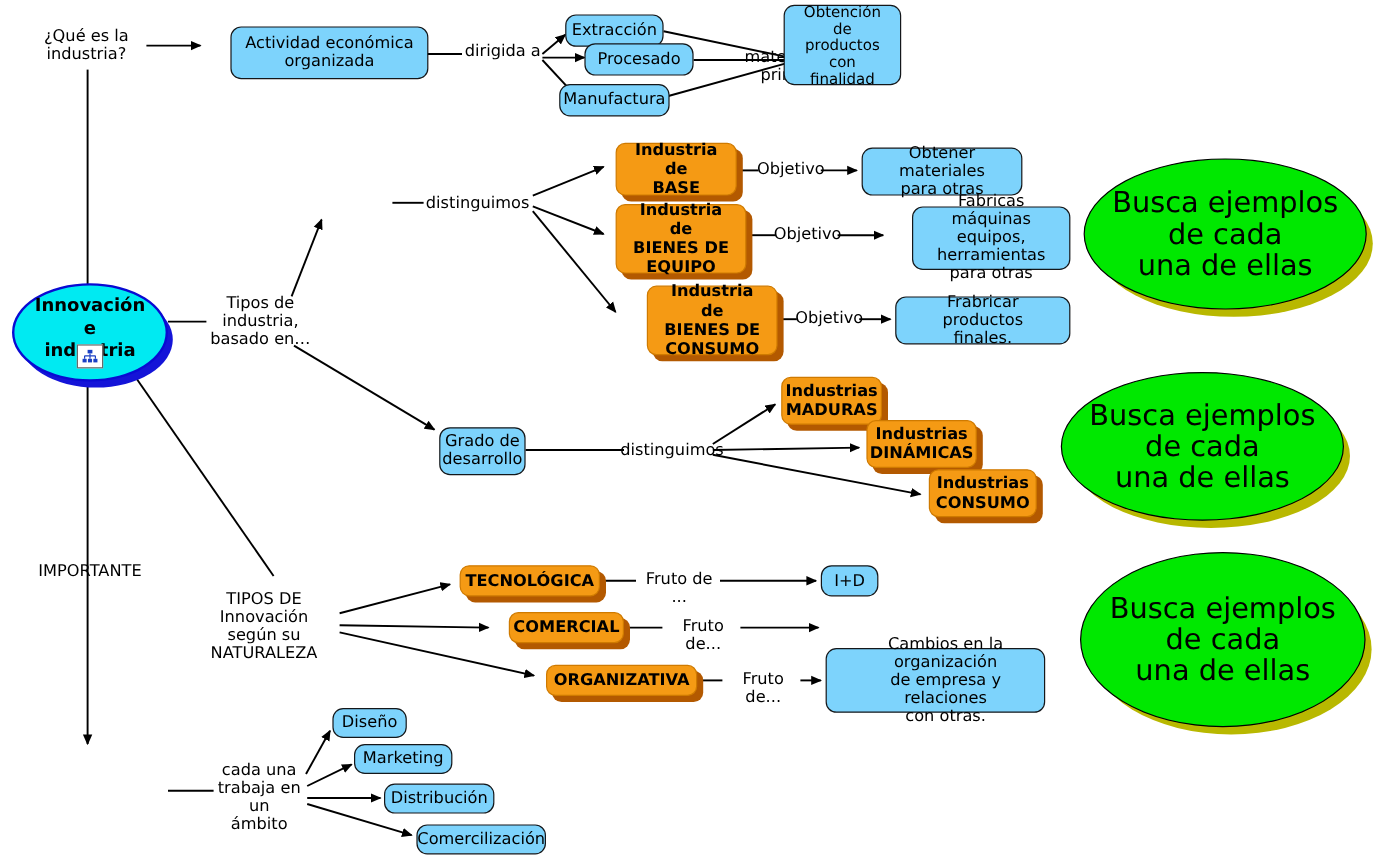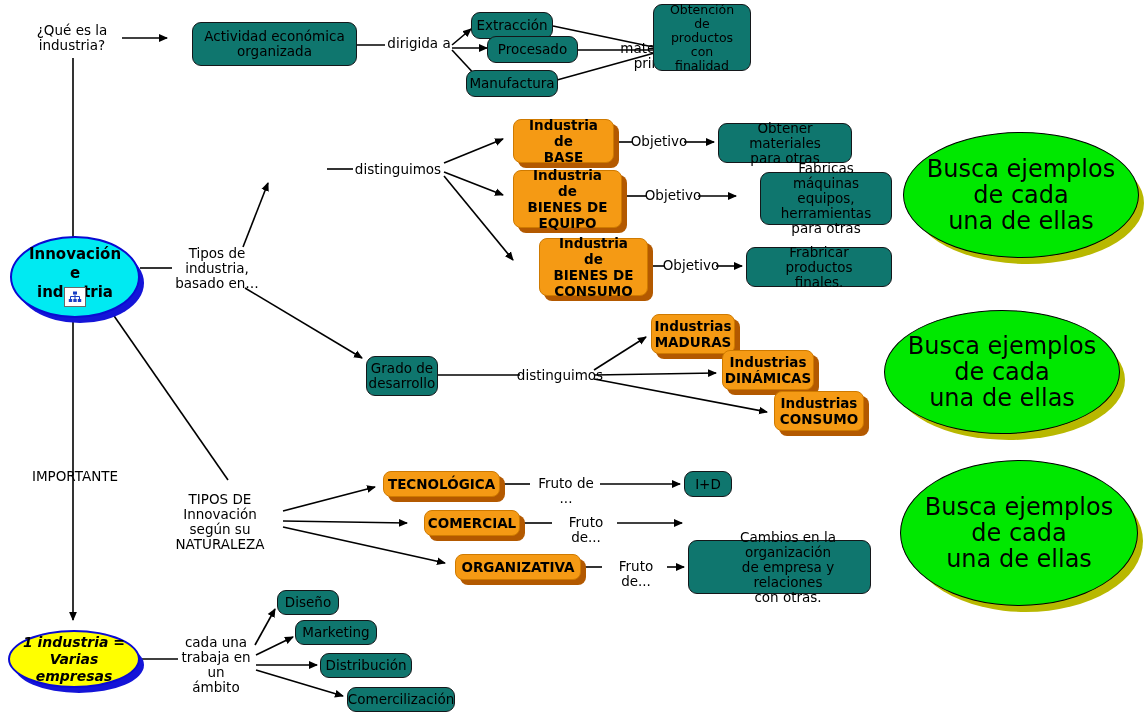--- a/index.html
+++ b/index.html
@@ -4,21 +4,21 @@
 <style>
   html,body{margin:0;padding:0;background:#ffffff;}
   body{font-family:"DejaVu Sans","Liberation Sans",sans-serif;}
   #canvas{position:relative;width:1148px;height:716px;background:#ffffff;overflow:hidden;}
   #edges{position:absolute;left:0;top:0;width:1148px;height:716px;pointer-events:none;}
 
   .node{position:absolute;box-sizing:border-box;display:flex;align-items:center;
         justify-content:center;text-align:center;}
 
   
-  .cbox{background:#0f766e;border:1.6px solid #14171a;border-radius:9px;
+  .cbox{background:#7dd3fc;border:1.6px solid #14171a;border-radius:9px;
         color:#000;font-size:13.5px;line-height:15px;padding:3px 7px;}
 
   
   .obox{background:#f59a14;border:1.5px solid #cf7a00;border-radius:8px;
         color:#000;font-weight:bold;font-size:13.5px;line-height:16px;
         padding:4px 9px;box-shadow:5px 5px 0 0 #b35900;}
 
   
   .lbl{color:#000;font-size:13.5px;line-height:15px;background:transparent;}
 
@@ -302,26 +302,20 @@
   </div>
   <div class="node lbl" style="left:602px;top:559px;width:68px;">Fruto de...</div>
   <div class="node cbox" style="left:688px;top:540px;width:183px;height:54px;padding-left:24px;">
     <span class="node-inner">
       <span>Cambios en la organización</span><br>
       <span>de empresa y relaciones</span><br>
       <span>con otras.</span>
     </span>
   </div>
 
-  <div class="node ell ell-yellow" style="left:8px;top:630px;width:132px;height:58px;">
-    <span class="node-inner">
-      <span>1 industria =</span><br>
-      <span>Varias empresas</span>
-    </span>
-  </div>
 
   <div class="node lbl" style="left:172px;top:635px;width:88px;">
     <span class="node-inner">
       <span>cada una</span><br>
       <span>trabaja en un</span><br>
       <span>ámbito</span>
     </span>
   </div>
 
   <div class="node cbox" style="left:277px;top:590px;width:62px;height:25px;">

